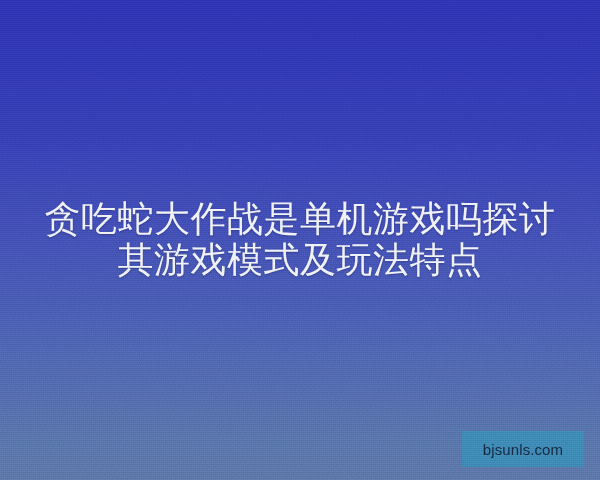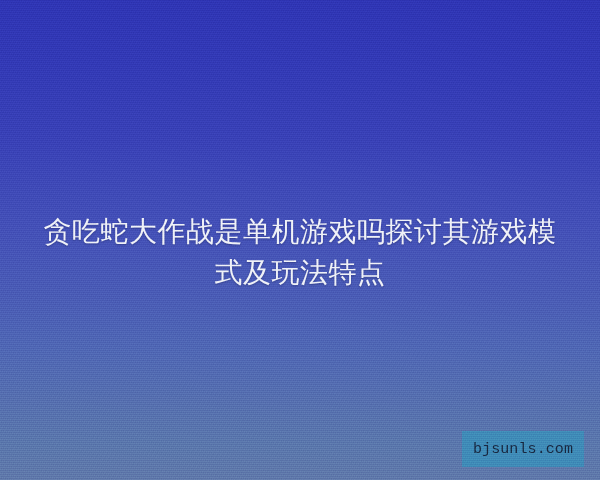--- a/index.html
+++ b/index.html
@@ -64,48 +64,47 @@
   }
 
   
   #headline {
     position: absolute;
     left: 30px;
     top: 198px;
     width: 540px;
     text-align: center;
     color: #f0f2f8;
-    font-size: 28px;
+    font-size: 36px;
     line-height: 41px;
     font-weight: 400;
     letter-spacing: .5px;
     text-shadow: 0 1px 2px rgba(20,24,70,.35);
     white-space: normal;
     word-break: break-all;
-    margin-top: 13px;
   }
 
   
   #watermark {
     position: absolute;
     left: 462px;
     top: 431px;
     width: 122px;
     height: 36px;
     background: #3f8cb8;
     display: flex;
     align-items: center;
     justify-content: center;
   }
   #watermark-label {
     color: #182740;
     font-size: 15px;
     line-height: 1;
     letter-spacing: .1px;
-    font-family: Liberation Mono, monospace;
+    font-family: Liberation Sans, sans-serif;
   }
 </style>
 </head>
 <body>
 
 <div id="canvas">
 
   <div id="headline">贪吃蛇大作战是单机游戏吗探讨其游戏模式及玩法特点</div>
 
   <div id="watermark">

